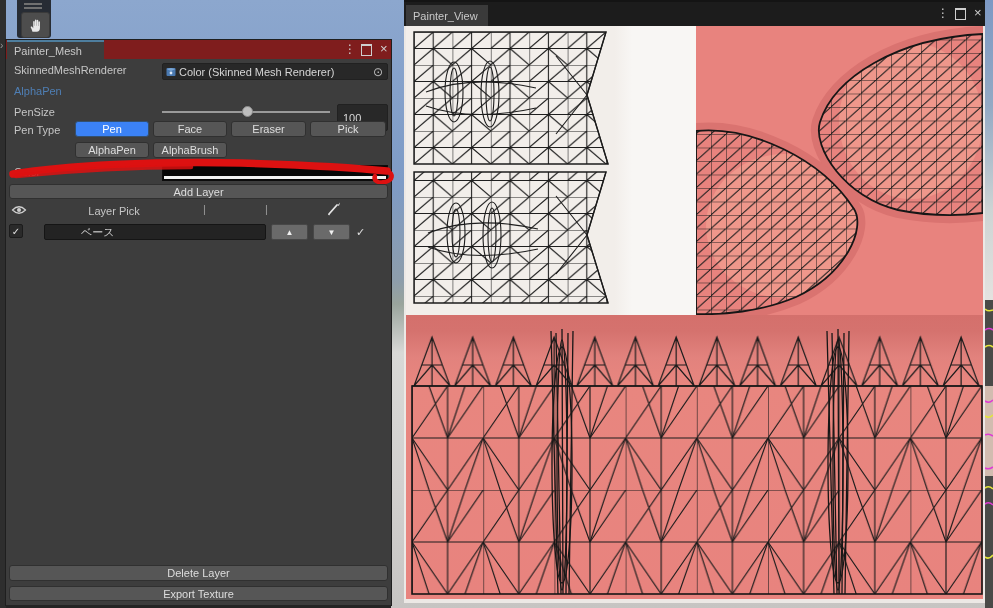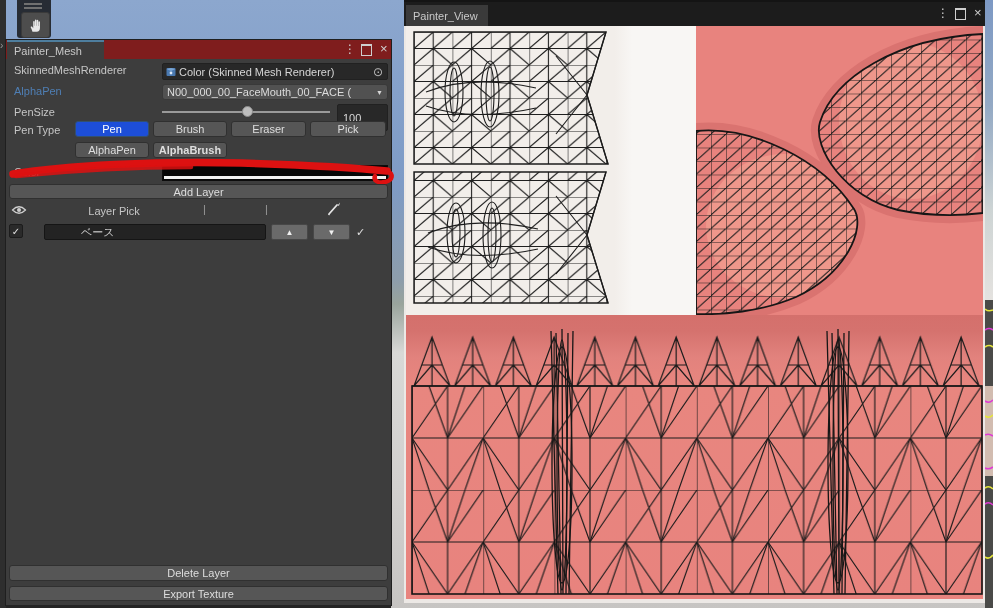--- a/index.html
+++ b/index.html
@@ -19,21 +19,21 @@
   
   .uwin{background:#3d3d3d;box-shadow:0 0 0 1px #1f1f1f;}
   .titlebar{left:0;top:0;right:0;background:#7f1d1d;}
   .tab{background:#3d3d3d;color:#c9c9c9;font-size:11px;display:flex;align-items:center;padding:0 7px;box-sizing:border-box;}
   .wctl{color:#cfcfcf;font-size:12px;line-height:12px;}
   .maxbox{width:9px;height:9px;border:1.4px solid #cfcfcf;border-top-width:2.4px;}
   .lbl{color:#c6c6c6;font-size:11px;line-height:17px;white-space:nowrap;}
   .objfield{background:#282828;border:1px solid #212121;border-radius:2px;display:flex;align-items:center;box-sizing:border-box;color:#d6d6d6;font-size:11px;}
   .drop{background:#515151;border:1px solid #393939;border-radius:3px;display:flex;align-items:center;box-sizing:border-box;color:#dcdcdc;font-size:11px;}
   .ubtn{background:#565656;border:1px solid #303030;border-radius:3px;color:#dedede;font-size:11px;display:flex;align-items:center;justify-content:center;box-sizing:border-box;}
-  .ubtn.sel{background:#1d4ed8;border-color:#33506f;color:#fff;}
+  .ubtn.sel{background:#3b82f6;border-color:#33506f;color:#fff;}
   .valbox{background:#282828;border:1px solid #212121;border-radius:2px;color:#d8d8d8;font-size:11px;display:flex;align-items:center;padding-left:5px;box-sizing:border-box;}
   .track{height:1.6px;background:#9a9a9a;}
   .knob{width:11px;height:11px;border-radius:50%;background:#bdbdbd;border:1px solid #8a8a8a;box-sizing:border-box;}
   .colorfield{background:#060606;border:1px solid #0c0c0c;box-sizing:border-box;}
   .alphastrip{position:absolute;left:1px;right:1px;bottom:1px;height:3px;background:#f2f2f2;}
   .sep{color:#9a9a9a;font-size:11px;}
   .chk{background:#2a2a2a;border:1px solid #1c1c1c;border-radius:2px;color:#e2e2e2;font-size:10px;display:flex;align-items:center;justify-content:center;box-sizing:border-box;}
   .namefield{background:#232323;border:1px solid #151515;border-radius:2px;color:#cfcfcf;font-size:11px;display:flex;align-items:center;padding-left:5px;box-sizing:border-box;}
   .arrbtn{background:#6a6a6a;border:1px solid #474747;border-radius:2px;color:#f0f0f0;font-size:8px;display:flex;align-items:center;justify-content:center;box-sizing:border-box;}
   .loosechk{color:#e0e0e0;font-size:11px;line-height:16px;}
@@ -84,37 +84,33 @@
             <rect x="0.5" y="1" width="9" height="8" rx="1" fill="#4a79b0"></rect>
             <path d="M0.5,2 L5,1 L9.5,2 L5,4 Z" fill="#7aa6d4"></path>
             <circle cx="5" cy="6" r="1.4" fill="#dce9f6"></circle>
           </svg>
       </span>
       <span style="flex:1;overflow:hidden;white-space:nowrap;">Color (Skinned Mesh Renderer)</span>
       <span style="margin:0 4px;color:#bdbdbd;font-size:12px;">⊙</span>
     </div>
 
     <span class="abs lbl" style="left:8px;top:43px;color:#4f7fb5;">AlphaPen</span>
-    <div class="abs drop" style="left:156px;top:44px;width:226px;height:16px;">
-      <span style="flex:1;overflow:hidden;white-space:nowrap;padding-left:4px;">N00_000_00_FaceMouth_00_FACE (</span>
-      <span style="margin:0 4px;font-size:7px;color:#d6d6d6;">▼</span>
-    </div>
 
     <span class="abs lbl" style="left:8px;top:64px;">PenSize</span>
     <div class="abs track" style="left:156px;top:71px;width:168px;"></div>
     <div class="abs knob" style="left:236px;top:66px;"></div>
     <div class="abs valbox" style="left:331px;top:64px;width:51px;height:27px;">100</div>
 
     <span class="abs lbl" style="left:8px;top:82px;">Pen Type</span>
     <div class="abs ubtn sel" style="left:69px;top:81px;width:74px;height:16px;">Pen</div>
-    <div class="abs ubtn" style="left:147px;top:81px;width:74px;height:16px;">Brush</div>
+    <div class="abs ubtn" style="left:147px;top:81px;width:74px;height:16px;">Face</div>
     <div class="abs ubtn" style="left:225px;top:81px;width:75px;height:16px;">Eraser</div>
     <div class="abs ubtn" style="left:304px;top:81px;width:76px;height:16px;">Pick</div>
     <div class="abs ubtn" style="left:69px;top:102px;width:74px;height:16px;">AlphaPen</div>
-    <div class="abs ubtn" style="left:147px;top:102px;width:74px;height:16px;font-weight:bold;">AlphaBrush</div>
+    <div class="abs ubtn" style="left:147px;top:102px;width:74px;height:16px;">AlphaBrush</div>
 
     <span class="abs lbl" style="left:8px;top:124px;">Color</span>
     <div class="abs colorfield" style="left:156px;top:125px;width:226px;height:16px;">
       <div class="alphastrip"></div>
     </div>
 
     <svg class="abs" style="left:0;top:110px;pointer-events:none;" width="391" height="38" viewBox="0 0 391 38">
       <path d="M7,24 C60,15 150,11 235,13 C300,15 352,18 381,21" fill="none" stroke="#dd1111" stroke-width="7.5" stroke-linecap="round"></path>
       <path d="M10,26 C70,20 130,17 185,17" fill="none" stroke="#dd1111" stroke-width="4.5" stroke-linecap="round" opacity="0.85"></path>
       <path d="M381,21 c7,3 6,9 -2,11 c-7,2 -12,-2 -10,-6" fill="none" stroke="#dd1111" stroke-width="4.5" stroke-linecap="round"></path>

